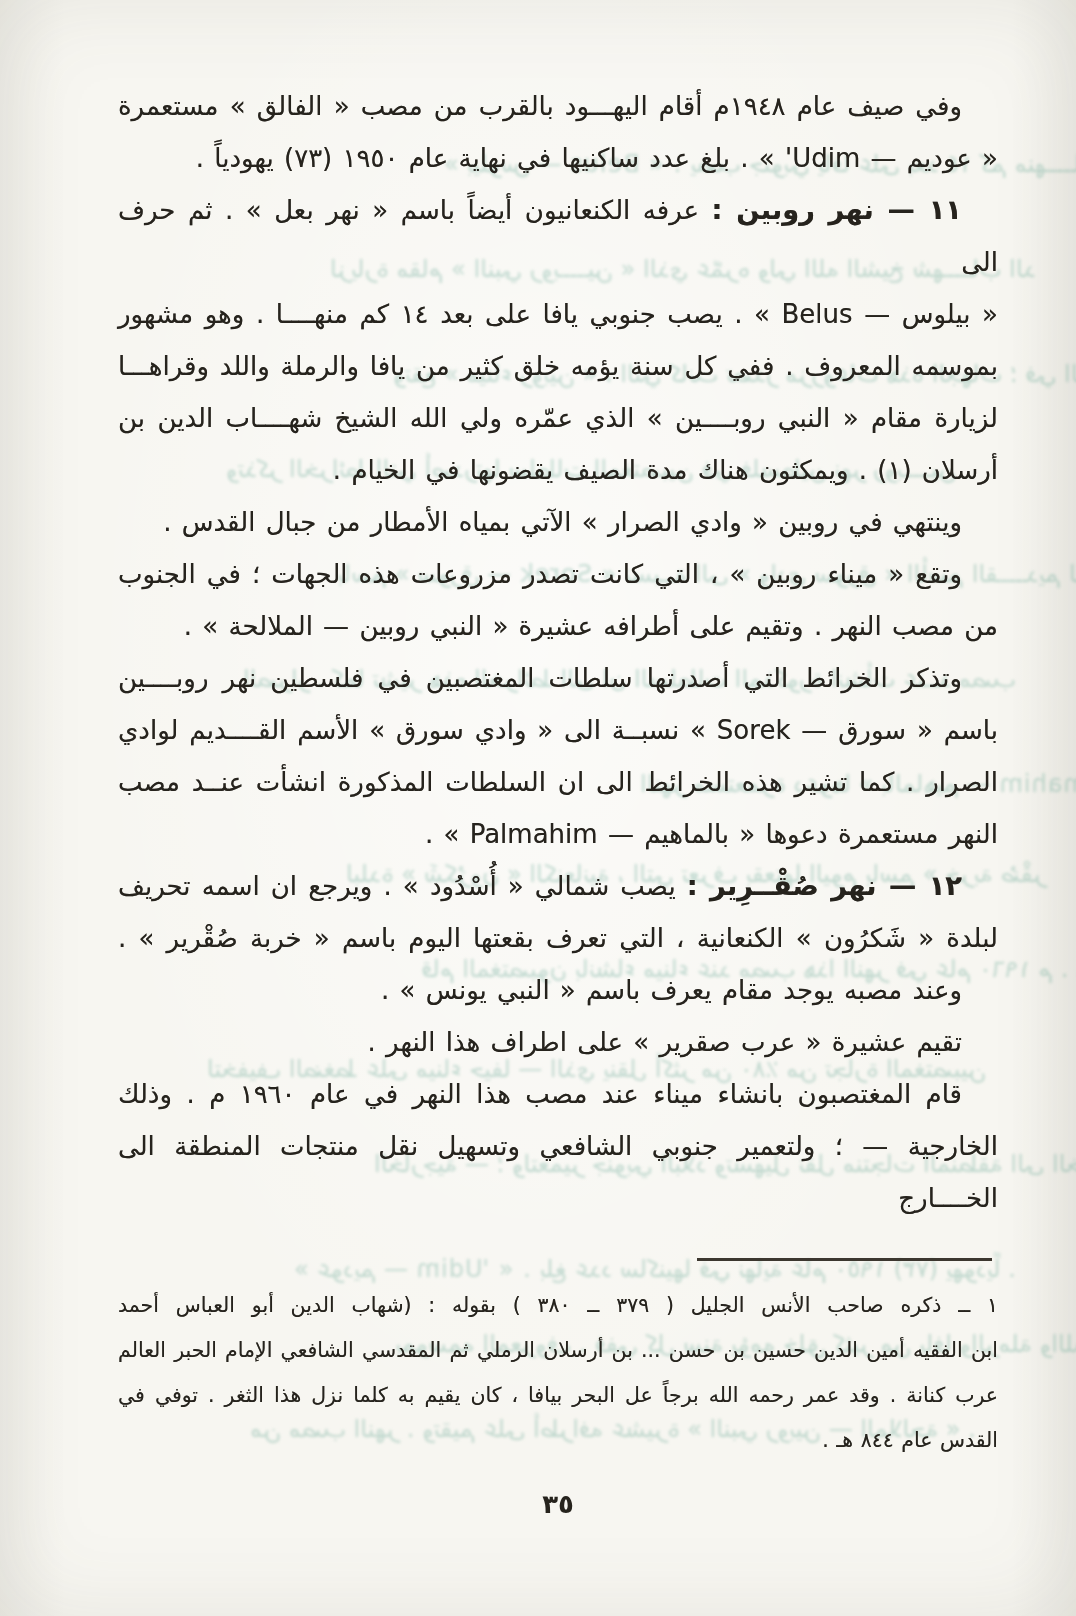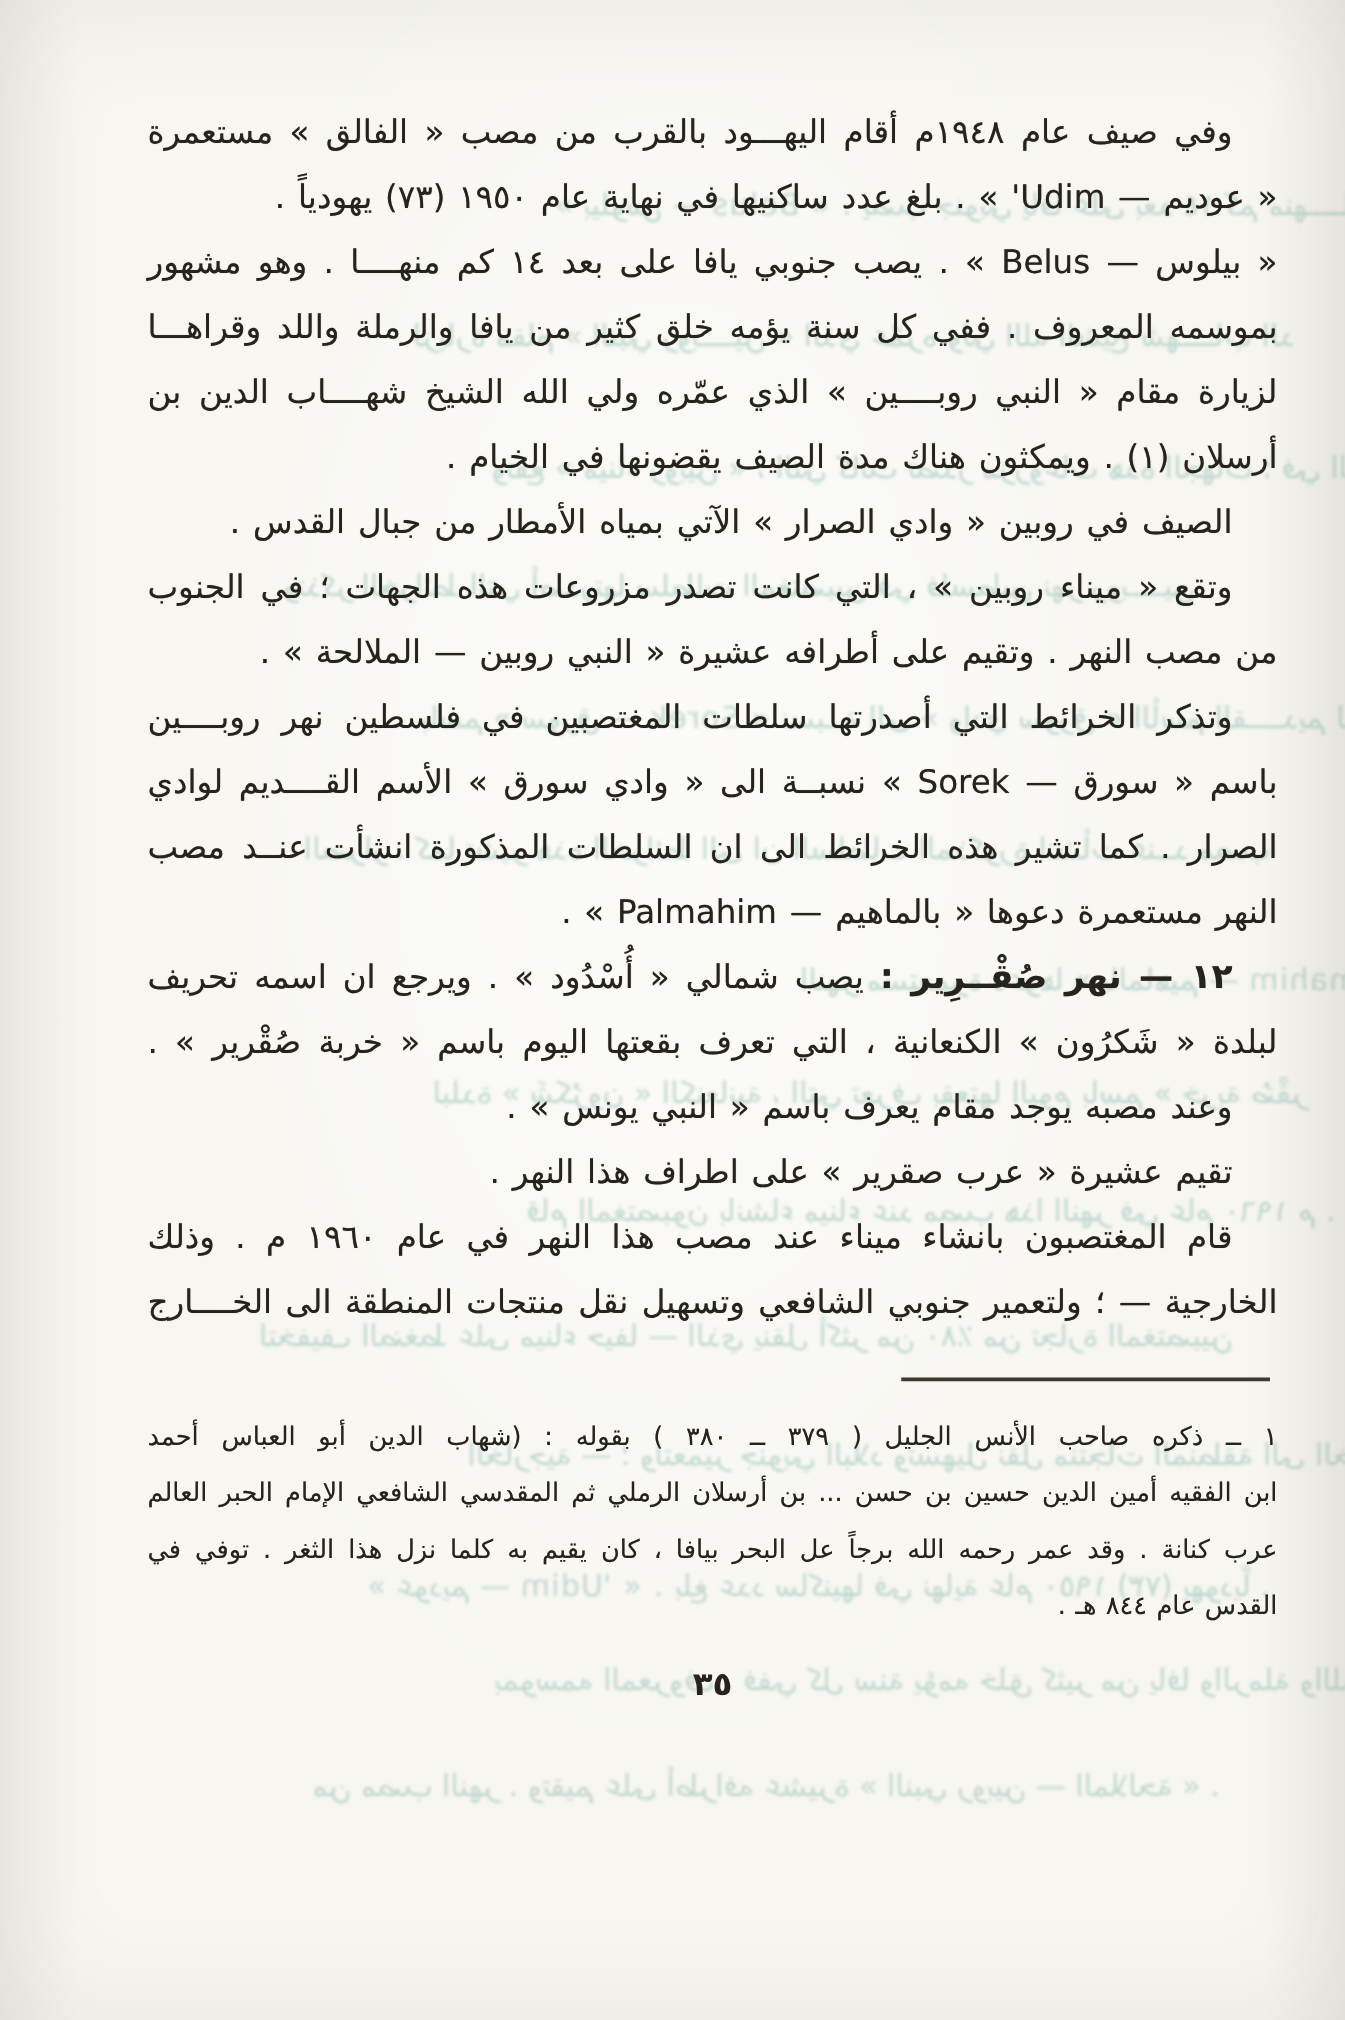--- a/index.html
+++ b/index.html
@@ -21,21 +21,21 @@
   .bleed{position:absolute;inset:0;overflow:hidden;pointer-events:none;}
   .bleed .ghost{
     position:absolute;
     white-space:nowrap;
     transform:scaleX(-1);
     color:rgba(104,168,150,0.38);
     filter:blur(1.4px);
     font-size:24px;
     letter-spacing:1px;
   }
-  .content{position:relative;padding:80px 54px 0 90px;margin-left:28px;}
+  .content{position:relative;padding:80px 78px 0 90px;margin-left:28px;}
   .line{
     font-size:26px;
     line-height:52px;
     text-align:right;
     word-spacing:2px;
     text-shadow:0 0 0.6px rgba(38,35,29,0.55);
   }
   .line.fill{text-align:justify;text-align-last:justify;}
   .line.indent{text-indent:36px;}
   .line strong{font-weight:bold;font-size:1.05em;}
@@ -76,25 +76,26 @@
       <div class="ghost" style="top: 1055px; right: 90px;">لتخفيف الضغط على ميناء حيفا — الذي ينقل أكثر من ٨٠٪ من تجارة المغتصبين</div>
       <div class="ghost" style="top: 1150px; right: -20px;">الخارجية — ؛ ولتعمير جنوبي البلاد وتسهيل نقل منتجات المنطقة  الى الخــ</div>
       <div class="ghost" style="top: 1255px; right: 60px;">« عوديم — ‎'Udim‎ » . بلغ عدد ساكنيها في نهاية عام ١٩٥٠ (٧٣) يهودياً .</div>
       <div class="ghost" style="top: 1330px; right: -80px;">بموسمه المعروف . ففي كل سنة يؤمه خلق كثير من يافا والرملة واللد وقراهـ</div>
       <div class="ghost" style="top: 1415px; right: 100px;">من مصب النهر . وتقيم على أطرافه عشيرة « النبي روبين — الملالحة » .</div>
     </div>
   <main class="content">
     <section id="body-lines">
         <div class="line indent fill">وفي صيف عام ١٩٤٨م أقام اليهـــود بالقرب من مصب « الفالق » مستعمرة</div>
         <div class="line">« عوديم — ‎'Udim‎ » . بلغ عدد ساكنيها في نهاية عام ١٩٥٠ (٧٣) يهودياً .</div>
+        <div class="line indent fill"><strong>١١ — نهر روبين :</strong> عرفه الكنعانيون أيضاً باسم « نهر بعل » . ثم حرف الى</div>
         <div class="line fill">« بيلوس — ‎Belus‎ » . يصب جنوبي يافا على بعد ١٤ كم منهــــا .  وهو مشهور</div>
         <div class="line fill">بموسمه المعروف . ففي كل سنة يؤمه خلق كثير من يافا والرملة واللد وقراهـــا</div>
         <div class="line fill">لزيارة مقام « النبي روبــــين » الذي عمّره ولي الله الشيخ شهــــاب الدين بن</div>
         <div class="line">أرسلان (١) . ويمكثون هناك مدة الصيف يقضونها في الخيام .</div>
-        <div class="line indent">الصيف في روبين « وادي الصرار » الآتي بمياه الأمطار من جبال القدس .</div>
+        <div class="line indent">وينتهي في روبين « وادي الصرار » الآتي بمياه الأمطار من جبال القدس .</div>
         <div class="line indent fill">وتقع « ميناء روبين » ، التي كانت تصدر مزروعات هذه الجهات ؛ في الجنوب</div>
         <div class="line">من مصب النهر . وتقيم على أطرافه عشيرة « النبي روبين — الملالحة » .</div>
         <div class="line indent fill">وتذكر الخرائط التي أصدرتها سلطات المغتصبين في فلسطين نهر روبــــين</div>
         <div class="line fill">باسم « سورق — ‎Sorek‎ » نسبــة الى « وادي سورق » الأسم القــــديم لوادي</div>
         <div class="line fill">الصرار . كما تشير هذه الخرائط الى ان السلطات المذكورة انشأت عنــد مصب</div>
         <div class="line">النهر مستعمرة دعوها « بالماهيم — ‎Palmahim‎ » .</div>
         <div class="line indent fill"><strong>١٢ — نهر صُقْــرِير :</strong> يصب شمالي « أُسْدُود » . ويرجع ان اسمه تحريف</div>
         <div class="line fill">لبلدة « شَكرُون » الكنعانية ، التي تعرف بقعتها اليوم باسم « خربة صُقْرير » .</div>
         <div class="line indent">وعند مصبه يوجد مقام يعرف باسم « النبي يونس » .</div>
         <div class="line indent">تقيم عشيرة « عرب صقرير » على اطراف هذا النهر .</div>

